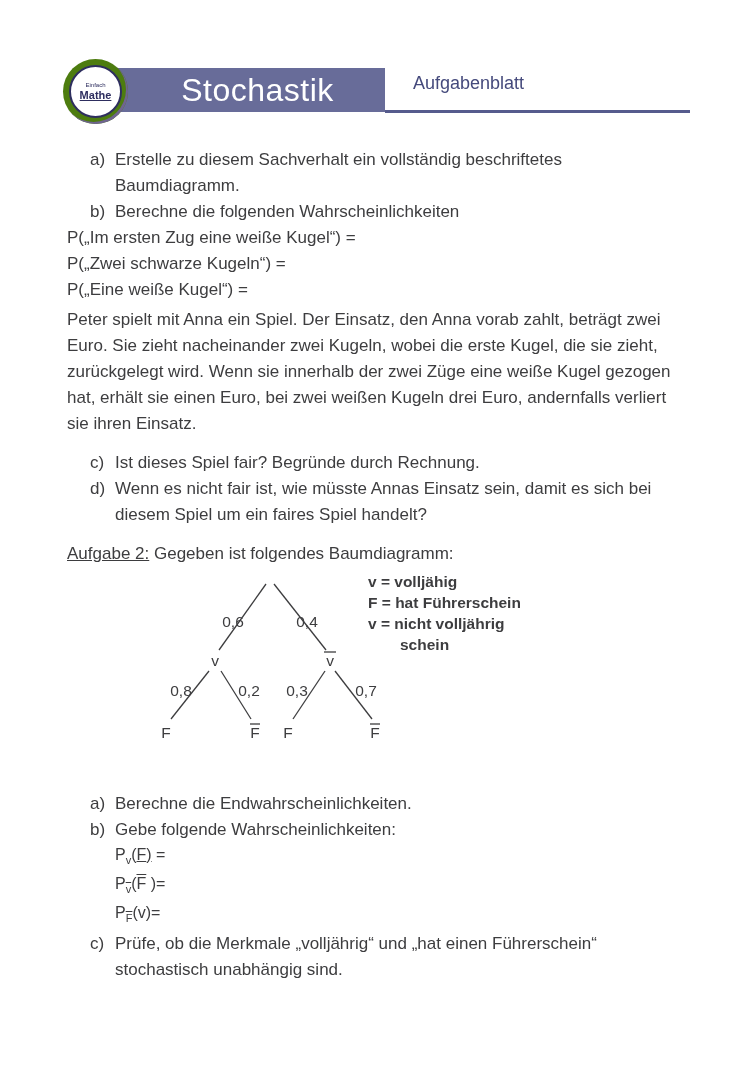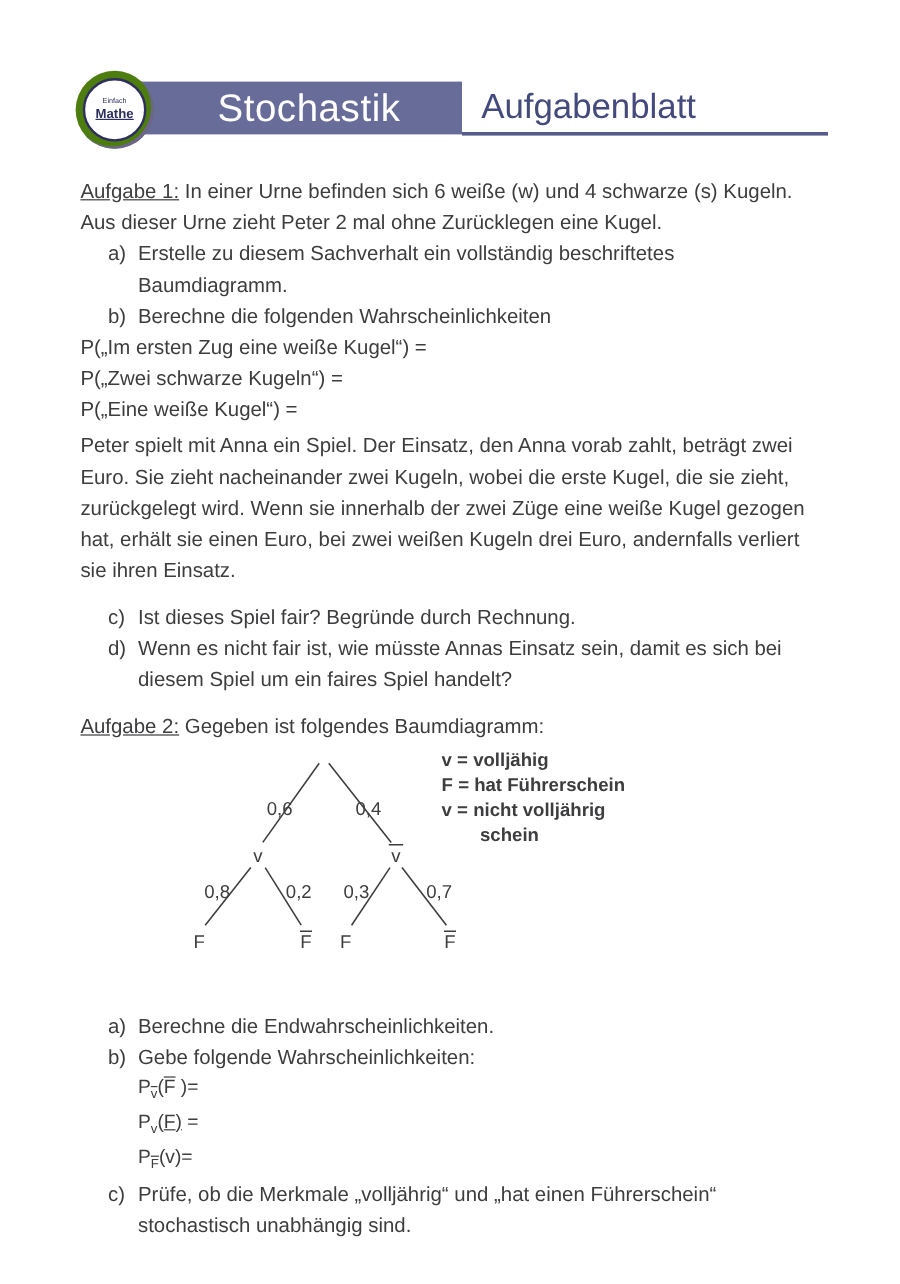--- a/index.html
+++ b/index.html
@@ -15,21 +15,21 @@
     background:#686c99; display:flex; align-items:center; justify-content:center;
   }
   .subject-title {
     color:#ffffff; font-size:32px; letter-spacing:0.5px; padding-left:30px;text-align:right;
   }
   .header-rule {
     position:absolute; left:385px; top:110px; width:305px; height:2.5px;
     background:#565b8d;
   }
   .doc-type {
-    position:absolute; left:401px; top:73px; font-size:29px; color:#454a7c;
+    position:absolute; left:413px; top:73px; font-size:18px; color:#454a7c;
   }
   .logo {
     position:absolute; left:63px; top:59px; width:65px; height:65px;
     border-radius:50%; background:#4d7c0f;
     display:flex; align-items:center; justify-content:center;
     box-shadow:inset -2px -2px 0 #6f6490;
   }
   .logo-inner {
     width:49px; height:49px; border-radius:50%; background:#ffffff;
     border:2px solid #2e2e5f; display:flex; flex-direction:column;
@@ -80,21 +80,20 @@
     <div class="logo">
       <div class="logo-inner">
         <span class="logo-top">Einfach</span>
         <span class="logo-main">Mathe</span>
       </div>
     </div>
   </header>
 
   <main>
 
-    <p><span class="u">Aufgabe 1:</span><span> In einer Urne befinden sich 6 weiße (w) und 4 schwarze (s) Kugeln. Aus dieser Urne zieht Peter 2 mal ohne Zurücklegen eine Kugel.</span></p>
 
     <div class="list">
       <div class="li">
         <span class="marker">a)</span>
         <span>Erstelle zu diesem Sachverhalt ein vollständig beschriftetes Baumdiagramm.</span>
       </div>
       <div class="li">
         <span class="marker">b)</span>
         <span>Berechne die folgenden Wahrscheinlichkeiten</span>
       </div>
@@ -170,22 +169,22 @@
         <span class="marker">a)</span>
         <span>Berechne die Endwahrscheinlichkeiten.</span>
       </div>
       <div class="li">
         <span class="marker">b)</span>
         <span>Gebe folgende Wahrscheinlichkeiten:</span>
       </div>
     </div>
 
     <div class="notation">
+      <div><span>P</span><sub>v</sub><span>(</span><span class="ulg"><span>F</span><span>)</span></span><span> =</span></div>
       <div><span>P</span><sub class="ov">v</sub><span>(</span><span class="ov">F</span><span> )</span><span>=</span></div>
-      <div><span>P</span><sub>v</sub><span>(</span><span class="ulg"><span>F</span><span>)</span></span><span> =</span></div>
       <div><span>P</span><sub class="ov">F</sub><span>(</span><span>v</span><span>)</span><span>=</span></div>
     </div>
 
     <div class="list">
       <div class="li">
         <span class="marker">c)</span>
         <span>Prüfe, ob die Merkmale „volljährig“ und „hat einen Führerschein“ stochastisch unabhängig sind.</span>
       </div>
     </div>
 

